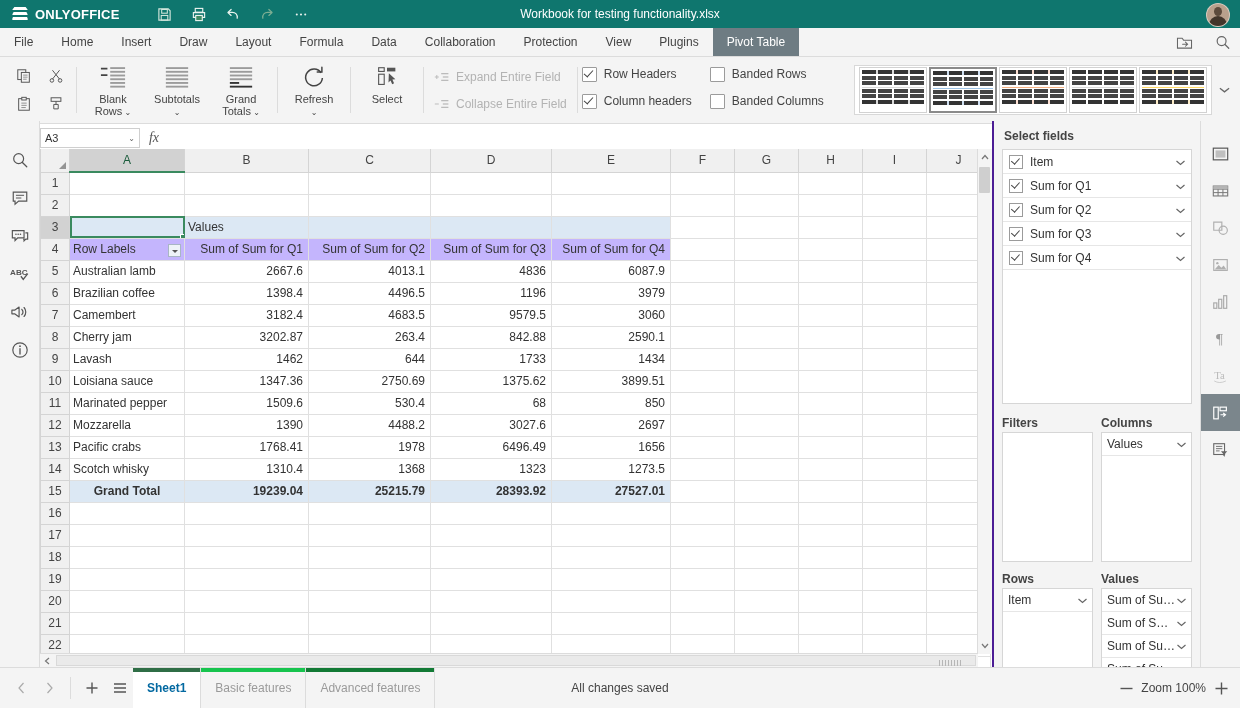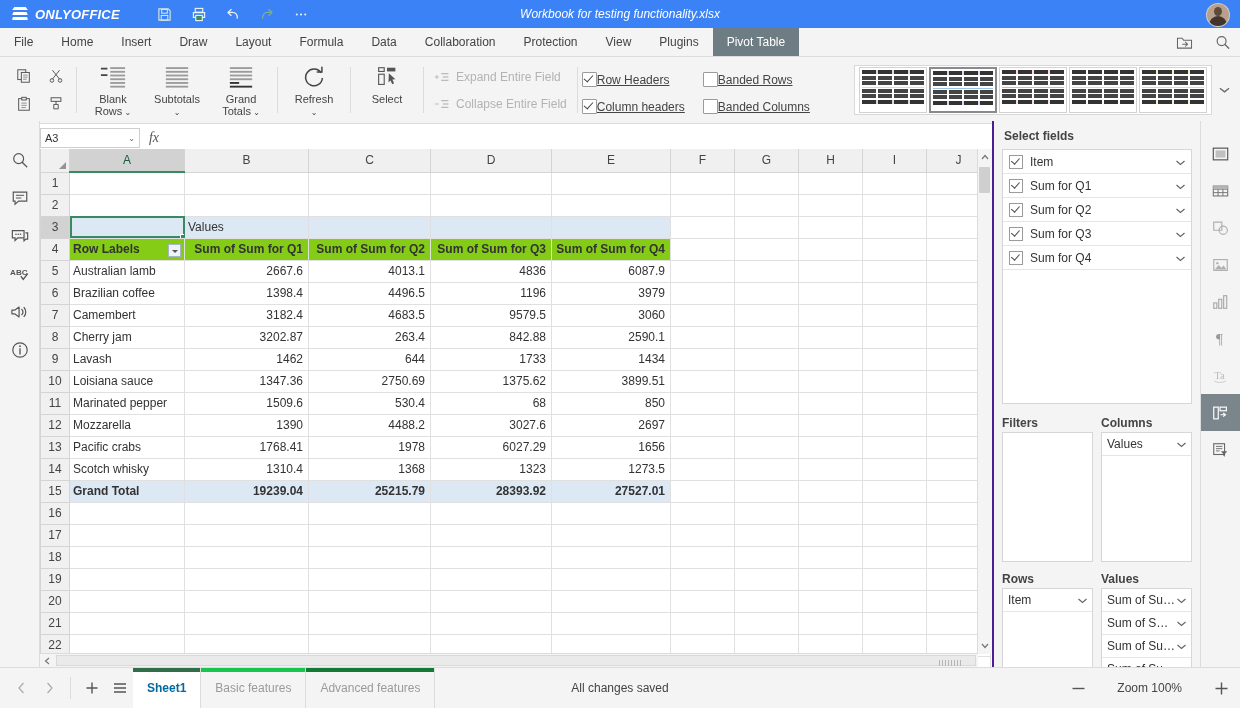--- a/index.html
+++ b/index.html
@@ -6,23 +6,22 @@
   body{
     width:1240px;height:708px;overflow:hidden;
     font-family:"Liberation Sans", sans-serif;
     font-size:12px;color:#444;background:#fff;
     -webkit-font-smoothing:antialiased;
   }
   .app{position:relative;width:1240px;height:708px;}
 
   
   .titlebar{
-    height:28px;background:#3b82f6;display:flex;align-items:center;
+    height:28px;background:#0f766e;display:flex;align-items:center;
     position:relative;
-    font-style:italic;
   }
   .logo{display:flex;align-items:center;margin-left:12px;gap:7px;}
   .logo-mark{width:16px;height:14px;position:relative;}
   .logo-mark i{
     position:absolute;left:0;width:16px;height:3px;background:#fff;
     transform:skewX(0deg);border-radius:1px;
   }
   .logo-mark i:nth-child(1){top:0;clip-path:polygon(15% 0,85% 0,100% 100%,0 100%);}
   .logo-mark i:nth-child(2){top:5px;clip-path:polygon(10% 0,90% 0,100% 100%,0 100%);}
   .logo-mark i:nth-child(3){top:10px;clip-path:polygon(5% 0,95% 0,100% 100%,0 100%);}
@@ -80,21 +79,21 @@
   }
   .big-btn .lbl .caret{font-size:8px;}
 
   .small-rows{display:flex;flex-direction:column;justify-content:center;height:66px;gap:5px;padding:0 6px;}
   .small-row{display:flex;align-items:center;gap:6px;height:22px;}
   .small-row .ico{width:16px;display:flex;align-items:center;justify-content:center;}
   .small-row .lbl{font-size:12px;color:#b3b3b3;white-space:nowrap;}
 
   .chk-rows{display:flex;flex-direction:column;justify-content:center;height:66px;gap:7px;}
   .chk-col{display:flex;flex-direction:column;gap:7px;}
-  .chk{display:flex;align-items:flex-end;height:20px;white-space:nowrap;text-decoration:underline;}
+  .chk{display:flex;align-items:flex-start;gap:7px;height:20px;white-space:nowrap;}
   .chk .box{
     width:13px;height:13px;border:1px solid #9b9b9b;background:#fff;position:relative;
     flex:none;border-radius:1px;
   }
   .chk .box.checked::after{
     content:"";position:absolute;left:3px;top:0px;width:4px;height:8px;
     border:solid #444;border-width:0 1.6px 1.6px 0;transform:rotate(42deg);
   }
   .chk .lbl{font-size:12px;color:#444;}
 
@@ -160,23 +159,23 @@
     font-size:12px;color:#444;height:19px;
   }
   td.cell{
     border:1px solid #e0e0e0;height:19px;font-size:12px;color:#333;padding:0 3px;
     overflow:hidden;white-space:nowrap;
   }
   td.cell.num{text-align:right;padding-right:5px;}
   .sel-col{background:#d2d2d2 !important;color:#1b5c3c !important;font-weight:normal;
            border-bottom:2px solid #3a8a5f !important;}
   .sel-row{background:#d2d2d2 !important;}
-  .pv-head{background:#84cc16;font-weight:bold;}
+  .pv-head{background:#c4b5fd;font-weight:normal;}
   .pv-band{background:#dce8f4;}
-  .pv-total{background:#dce8f4;font-weight:bold;}
+  .pv-total{background:#dce8f4;font-weight:bold;text-align:center;}
   .activecell{
     outline:2px solid #3a8a5f;outline-offset:-2px;position:relative;background:#dce8f4;
   }
   .activecell::after{
     content:"";position:absolute;right:-3px;bottom:-3px;width:5px;height:5px;background:#3a8a5f;
     border:1px solid #fff;
   }
   .filter-btn{
     float:right;width:13px;height:13px;border:1px solid #a8b6c4;background:#eef3f8;
     margin-top:2px;position:relative;box-sizing:border-box;
@@ -246,21 +245,21 @@
   .sheettab{
     display:flex;align-items:center;padding:0 14px;font-size:12px;color:#9a9a9a;
     position:relative;border-right:1px solid #dcdcdc;background:#f4f4f4;
   }
   .sheettab.active{background:#fff;color:#0369a1;font-weight:bold;}
   .sheettab .topbar{position:absolute;left:0;right:0;top:0;height:4px;}
   .sb-status{
     position:absolute;left:0;right:0;text-align:center;font-size:12px;color:#444;
     pointer-events:none;
   }
-  .zoomctl{position:absolute;right:10px;display:flex;align-items:center;gap:30px;font-size:12px;color:#444;}
+  .zoomctl{position:absolute;right:10px;display:flex;align-items:center;gap:6px;font-size:12px;color:#444;}
   .zbtn{width:18px;height:18px;display:flex;align-items:center;justify-content:center;}
 </style>
 </head>
 <body>
 
 <div class="app">
 
   <div class="titlebar">
     <div class="logo">
       <div class="logo-mark">
@@ -984,21 +983,21 @@
             <td class="cell"></td>
             <td class="cell"></td>
             <td class="cell"></td>
             <td class="cell"></td>
           </tr>
           <tr>
             <td class="rowhdr">13</td>
             <td class="cell">Pacific crabs</td>
             <td class="cell num">1768.41</td>
             <td class="cell num">1978</td>
-            <td class="cell num">6027.29</td>
+            <td class="cell num">6496.49</td>
             <td class="cell num">1656</td>
             <td class="cell"></td>
             <td class="cell"></td>
             <td class="cell"></td>
             <td class="cell"></td>
             <td class="cell"></td>
           </tr>
           <tr>
             <td class="rowhdr">14</td>
             <td class="cell">Scotch whisky</td>

